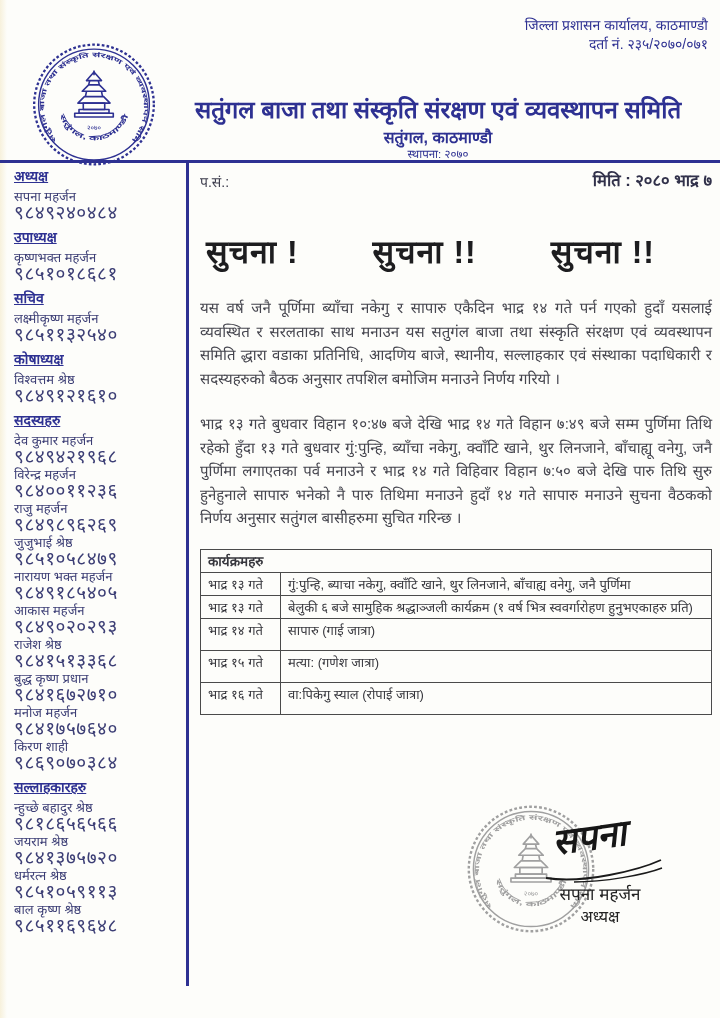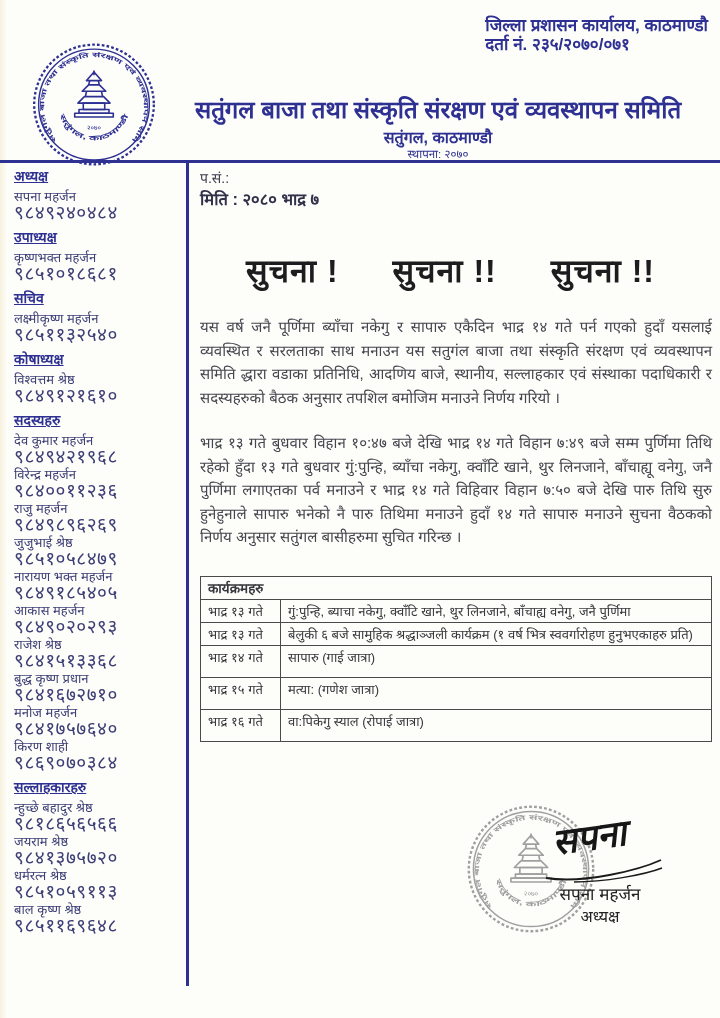--- a/index.html
+++ b/index.html
@@ -13,52 +13,52 @@
   html,body{background:#e8e8e8;}
   body{font-family:"Liberation Sans","DejaVu Sans",sans-serif;}
   .page{
     position:relative;width:720px;height:1018px;margin:0 auto;
     background:#fdfdfa;overflow:hidden;color:var(--body-text);
   }
   .edge-strip{position:absolute;left:0;top:0;width:7px;height:100%;
     background:linear-gradient(90deg,#f7f1dc,#fdfdfa);}
   
   .logo{position:absolute;left:24px;top:42px;width:140px;height:125px;color:var(--brand-blue);}
-  .reg{position:absolute;right:12px;top:16px;color:var(--brand-blue);
-    font-size:17px;line-height:19px;font-weight:bold;}
+  .reg{position:absolute;right:12px;top:16px;text-align:right;color:var(--brand-blue);
+    font-size:14px;line-height:19px;font-weight:normal;}
   .org1{position:absolute;left:170px;top:54px;width:536px;text-align:center;
     color:var(--brand-blue);font-size:28px;font-weight:bold;letter-spacing:.5px;}
   .org2{position:absolute;left:170px;top:92px;width:536px;text-align:center;
     color:var(--brand-blue);font-size:24px;font-weight:bold;}
   .addr{position:absolute;left:170px;top:126px;width:536px;text-align:center;
     color:var(--brand-blue);font-size:16px;font-weight:bold;}
   .estd{position:absolute;left:170px;top:146px;width:536px;text-align:center;
     color:var(--brand-blue);font-size:11.5px;}
   .hrule{position:absolute;left:0;top:160px;width:720px;height:3px;background:var(--brand-blue);}
   .vrule{position:absolute;left:186px;top:160px;width:3px;height:826px;background:var(--brand-blue);}
   
   #sidebar{position:absolute;left:14px;top:168px;width:166px;color:var(--brand-blue);}
   .side-sec{margin-bottom:9px;}
   .side-title{font-size:14px;font-weight:bold;text-decoration:underline;
     line-height:17px;margin-bottom:4px;color:var(--brand-blue);}
   .entry{margin-bottom:3px;}
   .mname{font-size:13px;line-height:15.5px;color:#3c3e75;}
   .mphone{font-size:19px;line-height:15.5px;letter-spacing:.5px;color:#3c3e75;}
   
   main{position:absolute;left:200px;top:168px;width:512px;}
-  .refrow{display:flex;justify-content:space-between;align-items:flex-start;flex-direction:column;}
+  .refrow{display:flex;justify-content:space-between;align-items:flex-end;}
   .ref{font-size:14px;color:#3a3a4a;}
   .date{font-size:16.5px;font-weight:bold;color:#31314a;}
   .notice{margin-top:38px;display:flex;justify-content:space-between;
     padding:0 10px 0 6px;width:465px;}
-  .notice span{font-size:32px;font-weight:bold;color:var(--headline-black);letter-spacing:1px;margin-left:40px;}
+  .notice span{font-size:32px;font-weight:bold;color:var(--headline-black);letter-spacing:1px;}
   .para{margin-top:24px;font-size:15px;line-height:23.5px;text-align:justify;
     color:var(--body-text);width:512px;}
   .para.p2{margin-top:22px;}
-  table{margin-top:27px;width:512px;border-collapse:collapse;
+  table{margin-top:19px;width:512px;border-collapse:collapse;
     font-size:13px;color:#37373d;}
   th,td{border:1.5px solid #4a4a4a;padding:2px 7px;text-align:left;vertical-align:top;}
   th{font-weight:bold;font-size:13.5px;}
   td.c1{width:80px;white-space:nowrap;}
   tr.tall td{height:32px;}
   
   .stamp{position:absolute;left:466px;top:804px;width:130px;height:130px;color:var(--stamp-gray);}
   .signature{position:absolute;left:552px;top:812px;font-size:36px;font-style:italic;
     font-weight:bold;color:var(--signature-black);transform:rotate(-8deg);white-space:nowrap;}
   .sig-flourish{position:absolute;left:544px;top:858px;}

